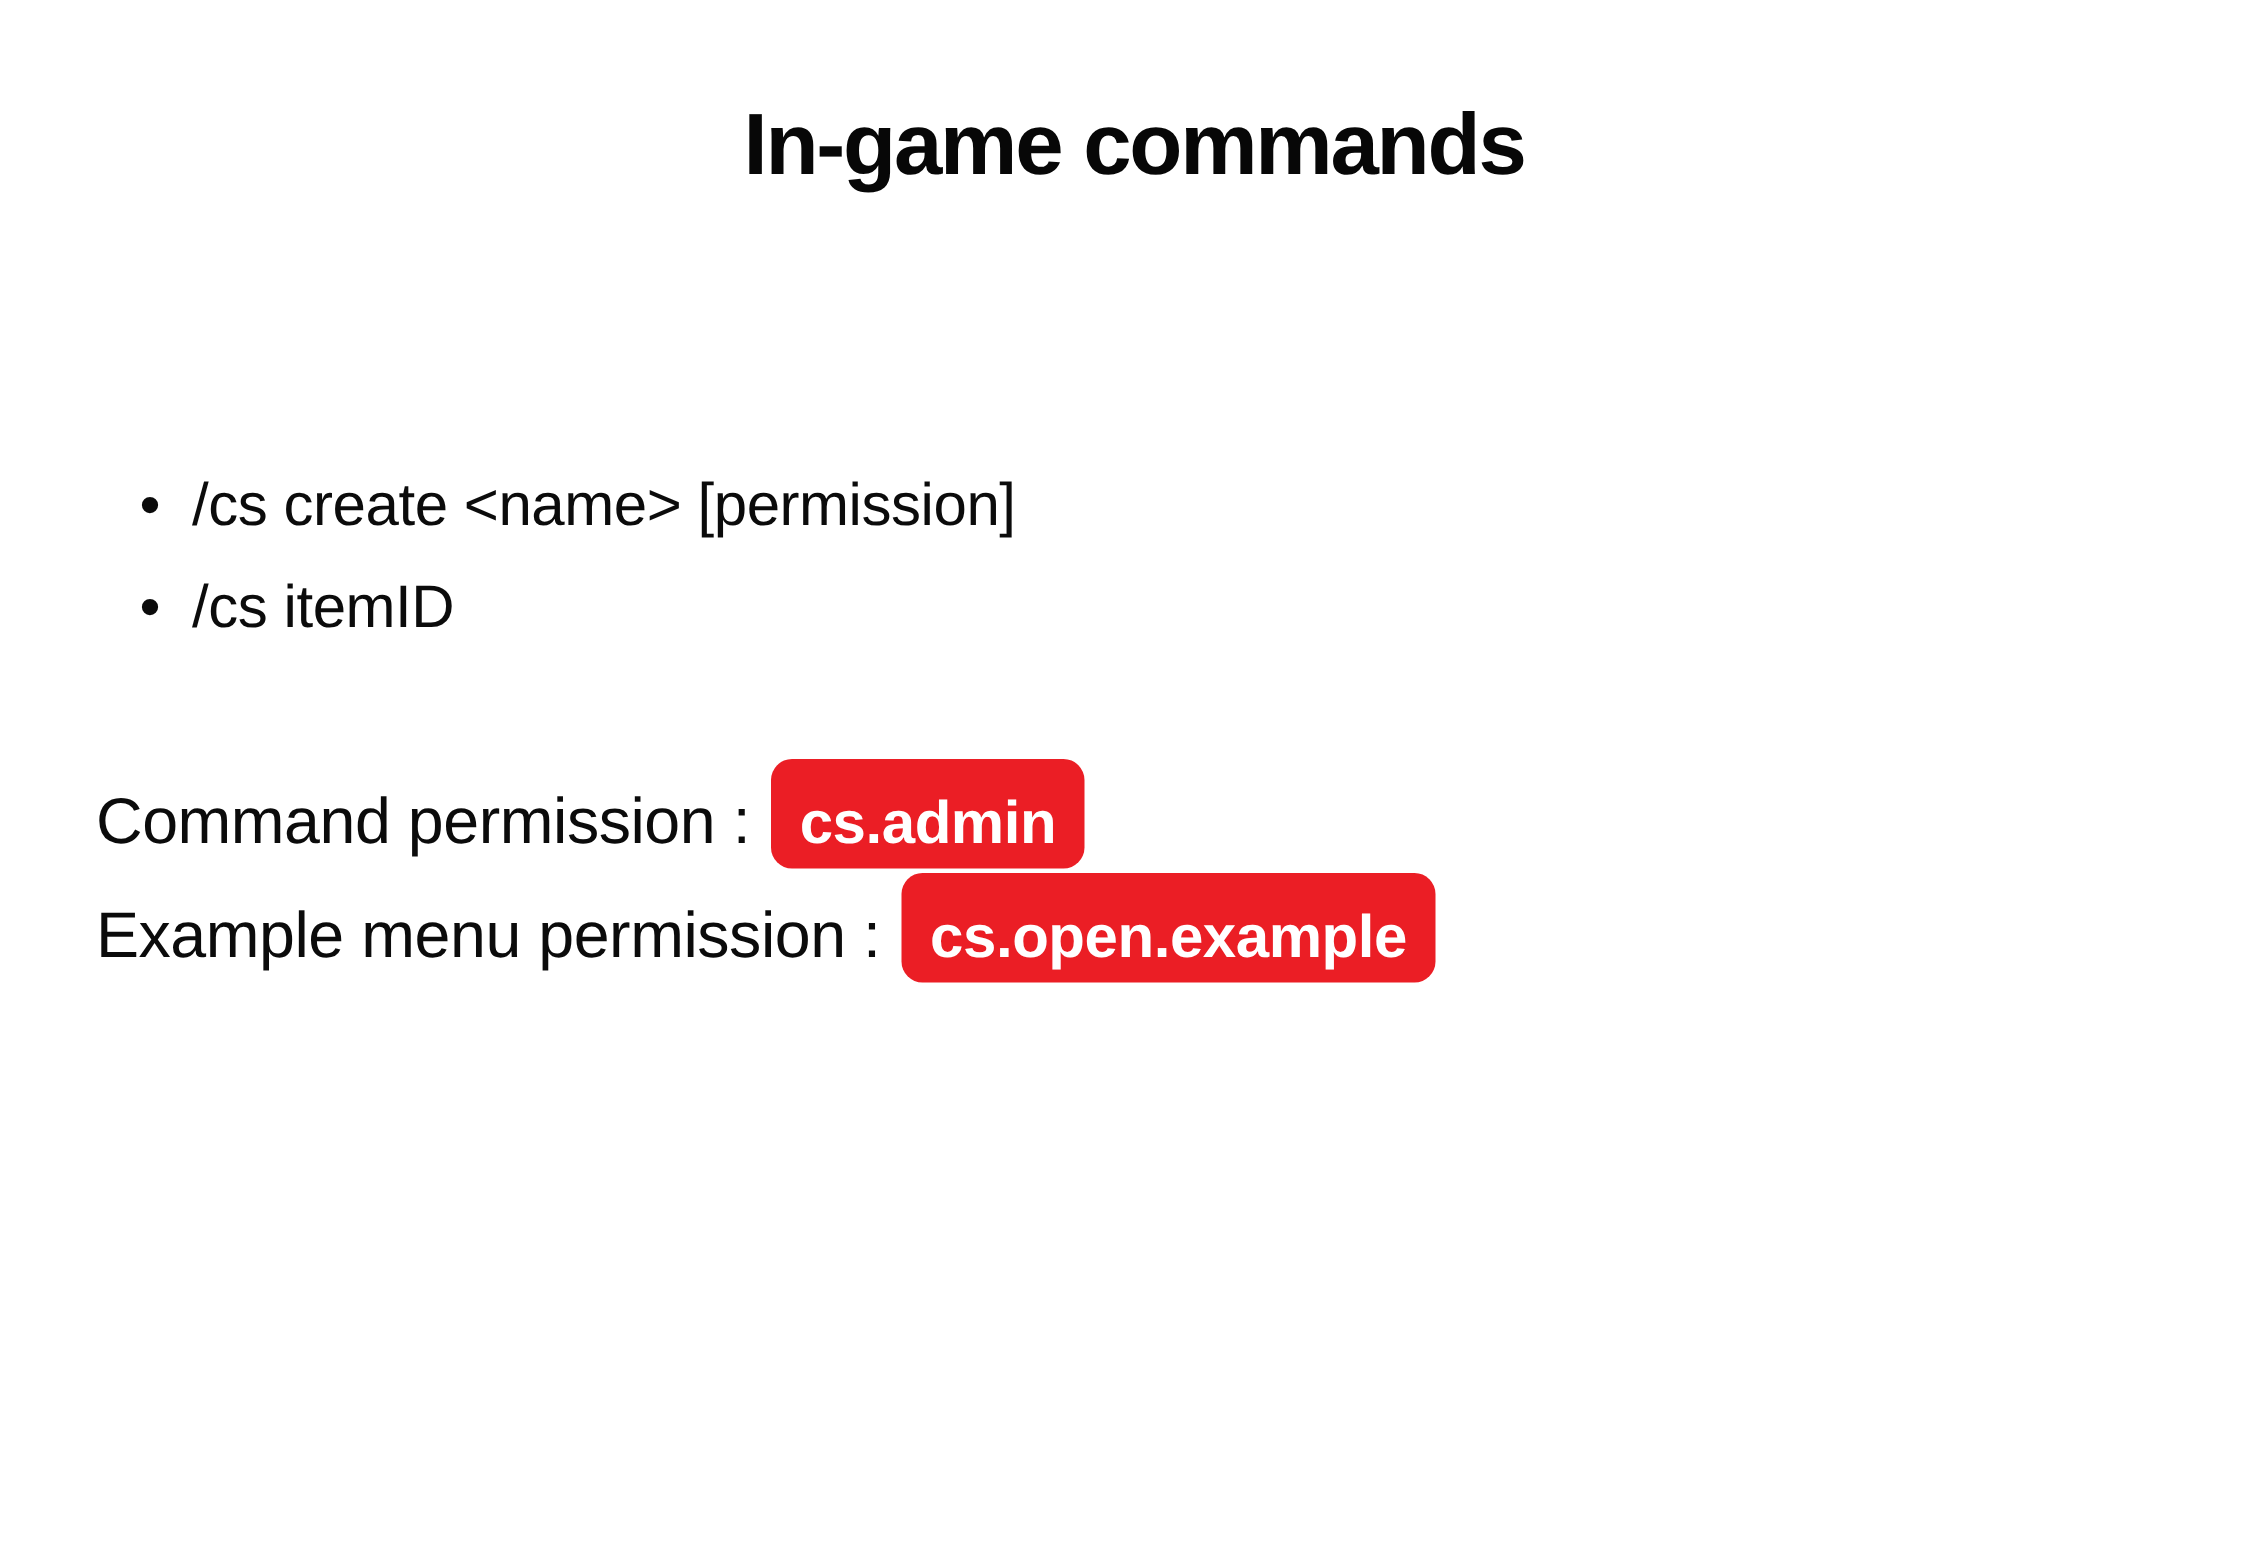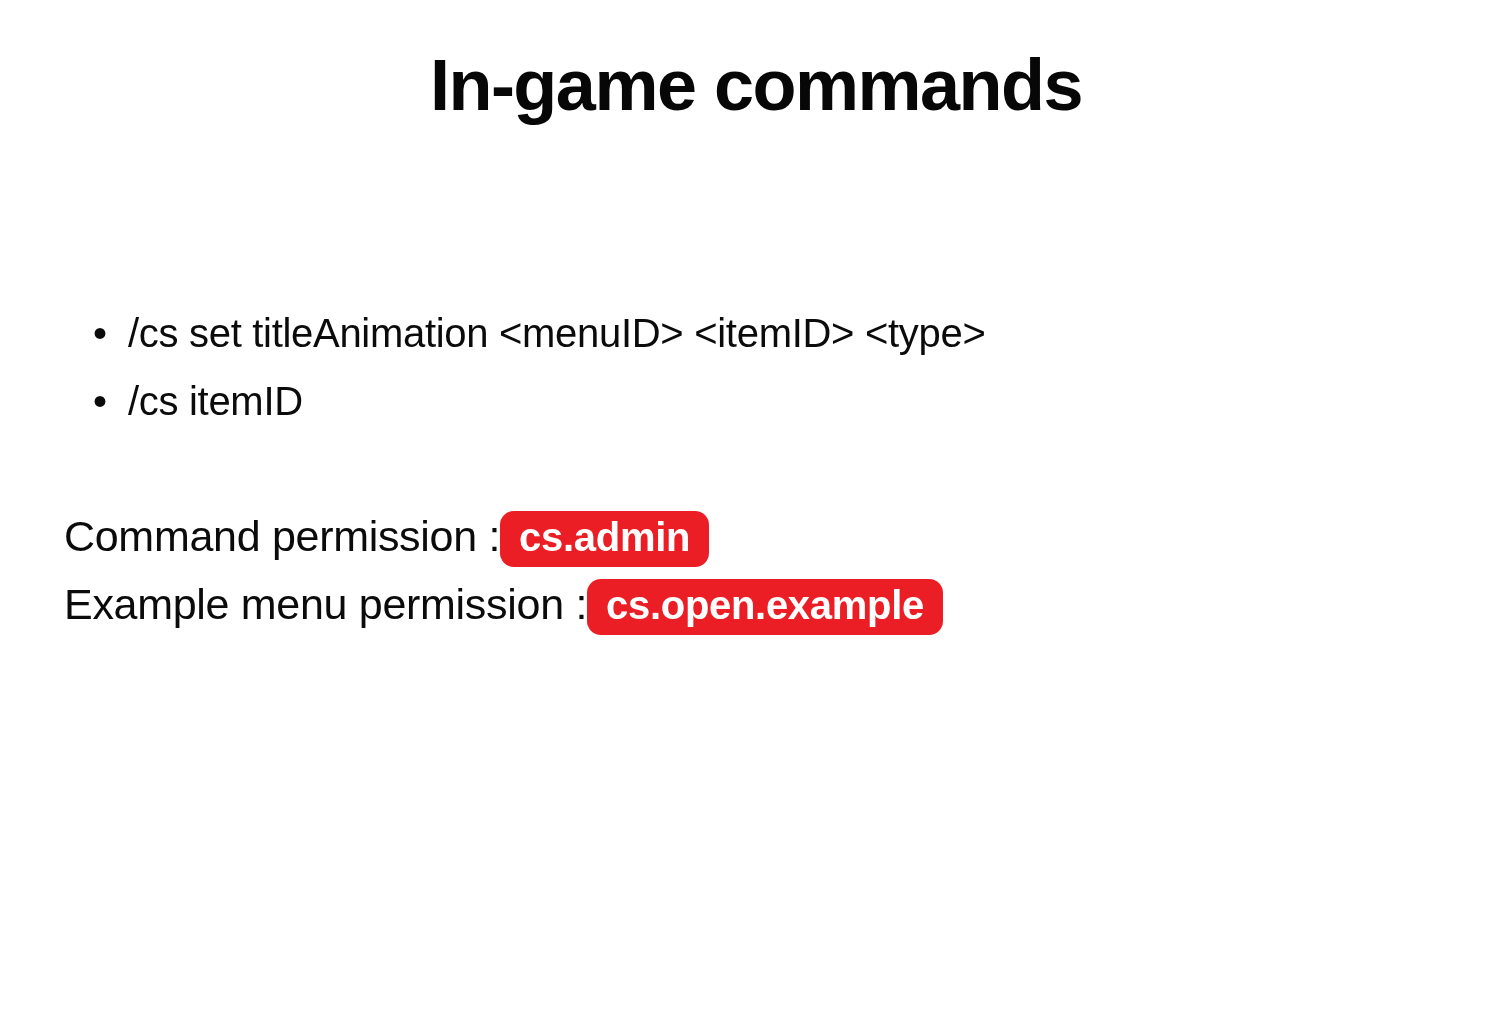--- a/index.html
+++ b/index.html
@@ -5,23 +5,23 @@
   * { margin: 0; padding: 0; box-sizing: border-box; }
   html, body {
     width: 1512px;
     height: 1031px;
     background: #ffffff;
     overflow: hidden;
     font-family: "Liberation Sans", sans-serif;
     color: #0b0b0b;
   }
   .page-title {
-    margin-top: 44px;
+    margin-top: 64px;
     text-align: center;
-    font-size: 72px;
+    font-size: 58px;
     font-weight: 700;
     letter-spacing: -1.5px;
     line-height: 1.15;
     color: #070707;
   }
   ul.commands {
     list-style: none;
     margin: 172px 0 0 93px;
     padding: 0;
   }
@@ -51,31 +51,32 @@
     white-space: nowrap;
   }
   .badge {
     display: inline-block;
     font-size: 40px;
     font-weight: 700;
     line-height: 1.15;
     color: #ffffff;
     background: #eb1e25;
     border-radius: 14px;
-    padding: 3px 19px 7px 19px;
+    padding: 20px 19px 7px 19px;
+    margin-left: 14px;
     letter-spacing: -0.3px;
   }
 </style>
 </head>
 <body>
 
 <h1 class="page-title">In-game commands</h1>
 
 <ul class="commands">
-  <li>/cs set titleAnimation &lt;menuID&gt; &lt;itemID&gt; &lt;type&gt;</li>
+  <li>/cs create &lt;name&gt; [permission]</li>
   <li>/cs itemID</li>
 </ul>
 
 <div class="permissions">
   <div class="perm-line">
     <span>Command permission :</span><span class="badge" style="background: rgb(235, 30, 37); color: rgb(255, 255, 255);">cs.admin</span>
   </div>
   <div class="perm-line">
     <span>Example menu permission :</span><span class="badge" style="background: rgb(235, 30, 37); color: rgb(255, 255, 255);">cs.open.example</span>
   </div>

